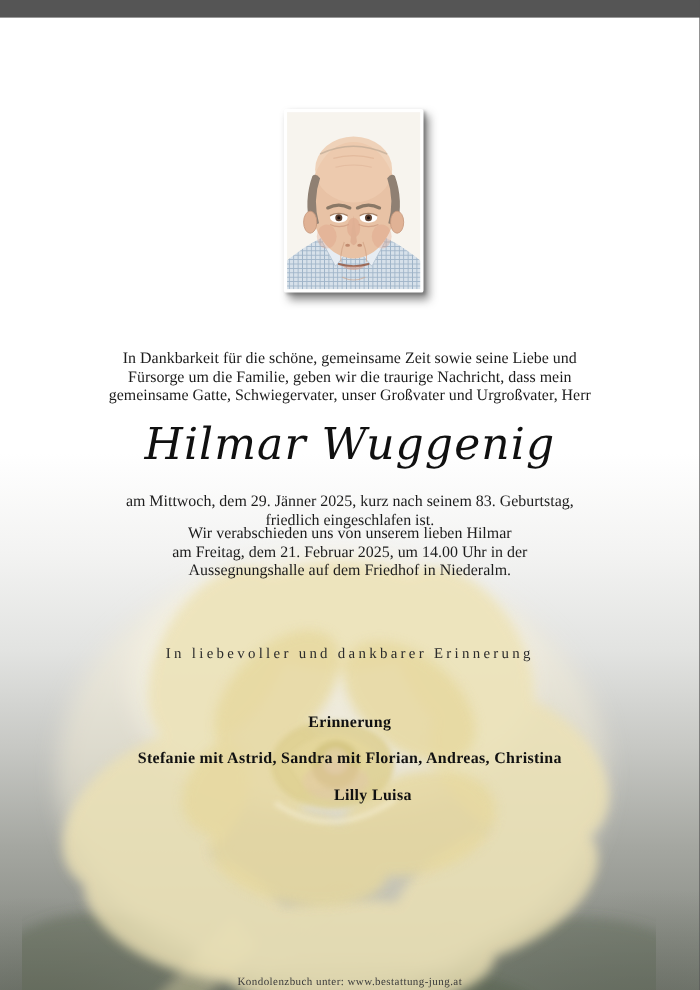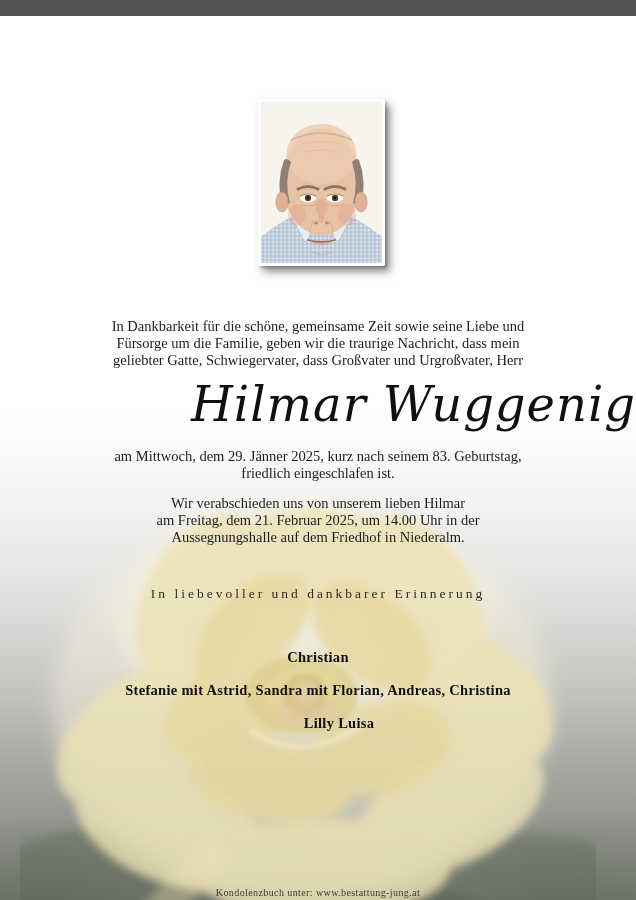--- a/index.html
+++ b/index.html
@@ -8,23 +8,23 @@
     position:relative; width:636px; height:900px; margin:16px auto; overflow:hidden;
     background:
       radial-gradient(ellipse 280px 170px at 6% 102%, rgba(58,68,52,0.40), transparent 70%),
       radial-gradient(ellipse 320px 180px at 94% 102%, rgba(58,68,52,0.35), transparent 70%),
       linear-gradient(180deg,#ffffff 0%,#ffffff 44%,#f3f3f2 54%,#e2e3e1 64%,#c6c7c3 74%,#a4a6a0 84%,#8b8e87 93%,#7a7d76 100%);
   }
   .rose-wrap{position:absolute; left:20px; top:464px; z-index:1;}
   .txt{position:absolute; left:0; width:100%; text-align:center; z-index:2; color:#1c1c1c;}
   .intro{top:302px; font-size:14.5px; line-height:17px;}
   .deceased{top:358px; font-family:"DejaVu Serif", serif; font-style:italic; font-weight:400;
-            font-size:48px; line-height:60px; letter-spacing:1px; color:#101010;text-align:right;}
+            font-size:40px; line-height:60px; letter-spacing:1px; color:#101010;}
   .death{top:432px; font-size:14.5px; line-height:17px;}
-  .farewell{top:479px; font-size:14.5px; line-height:17px;text-align:center;}
+  .farewell{top:461px; font-size:14.5px; line-height:17px;text-align:center;}
   .rem-heading{top:570px; font-size:13.5px; letter-spacing:3px; color:#2b2b2b;}
   .mourner{font-weight:bold; font-size:14.5px; letter-spacing:.3px; color:#111;}
   .m1{top:598px;} .m2{top:633px;} .m3{top:666px;} .m4{top:699px;padding-left:21px;}
   .footer{top:871px; font-size:10px; letter-spacing:.4px; color:#3a3a3a;}
   .photo{
     position:absolute; left:258px; top:83px; width:121px; height:161px; z-index:2;
     background:#f7f5f0; border:3px solid #ffffff; border-radius:2px;
     box-shadow:5px 6px 8px rgba(40,40,40,0.5), 2px 2px 3px rgba(0,0,0,0.25);
   }
   .photo svg{display:block;}
@@ -149,36 +149,36 @@
 
       <path d="M47 138 Q60.5 142 74 138" stroke="#9c6a58" stroke-width="1.8" fill="none" stroke-linecap="round"></path>
       <path d="M50 140 Q60.5 147 71 140" fill="#d49a85" opacity="0.55"></path>
       <path d="M50 150 Q60.5 155 71 150" stroke="#d0a184" stroke-width="1" fill="none" opacity="0.6"></path>
     </svg>
   </div>
 
   <div class="txt intro">
     <div>In Dankbarkeit für die schöne, gemeinsame Zeit sowie seine Liebe und</div>
     <div>Fürsorge um die Familie, geben wir die traurige Nachricht, dass mein</div>
-    <div>geliebter Gatte, Schwiegervater, dass Großvater und Urgroßvater, Herr</div>
+    <div>gemeinsame Gatte, Schwiegervater, unser Großvater und Urgroßvater, Herr</div>
   </div>
 
   <div class="txt deceased">Hilmar Wuggenig</div>
 
   <div class="txt death">
     <div>am Mittwoch, dem 29. Jänner 2025, kurz nach seinem 83. Geburtstag,</div>
     <div>friedlich eingeschlafen ist.</div>
   </div>
 
   <div class="txt farewell">
     <div>Wir verabschieden uns von unserem lieben Hilmar</div>
     <div>am Freitag, dem 21. Februar 2025, um 14.00 Uhr in der</div>
     <div>Aussegnungshalle auf dem Friedhof in Niederalm.</div>
   </div>
 
   <div class="txt rem-heading">In liebevoller und dankbarer Erinnerung</div>
-  <div class="txt mourner m2">Christian</div>
+  <div class="txt mourner m2">Erinnerung</div>
   <div class="txt mourner m3">Stefanie mit Astrid, Sandra mit Florian, Andreas, Christina</div>
   <div class="txt mourner m4">Lilly Luisa</div>
 
   <div class="txt footer">Kondolenzbuch unter: www.bestattung-jung.at</div>
 
 </div>
 
 </body></html>

